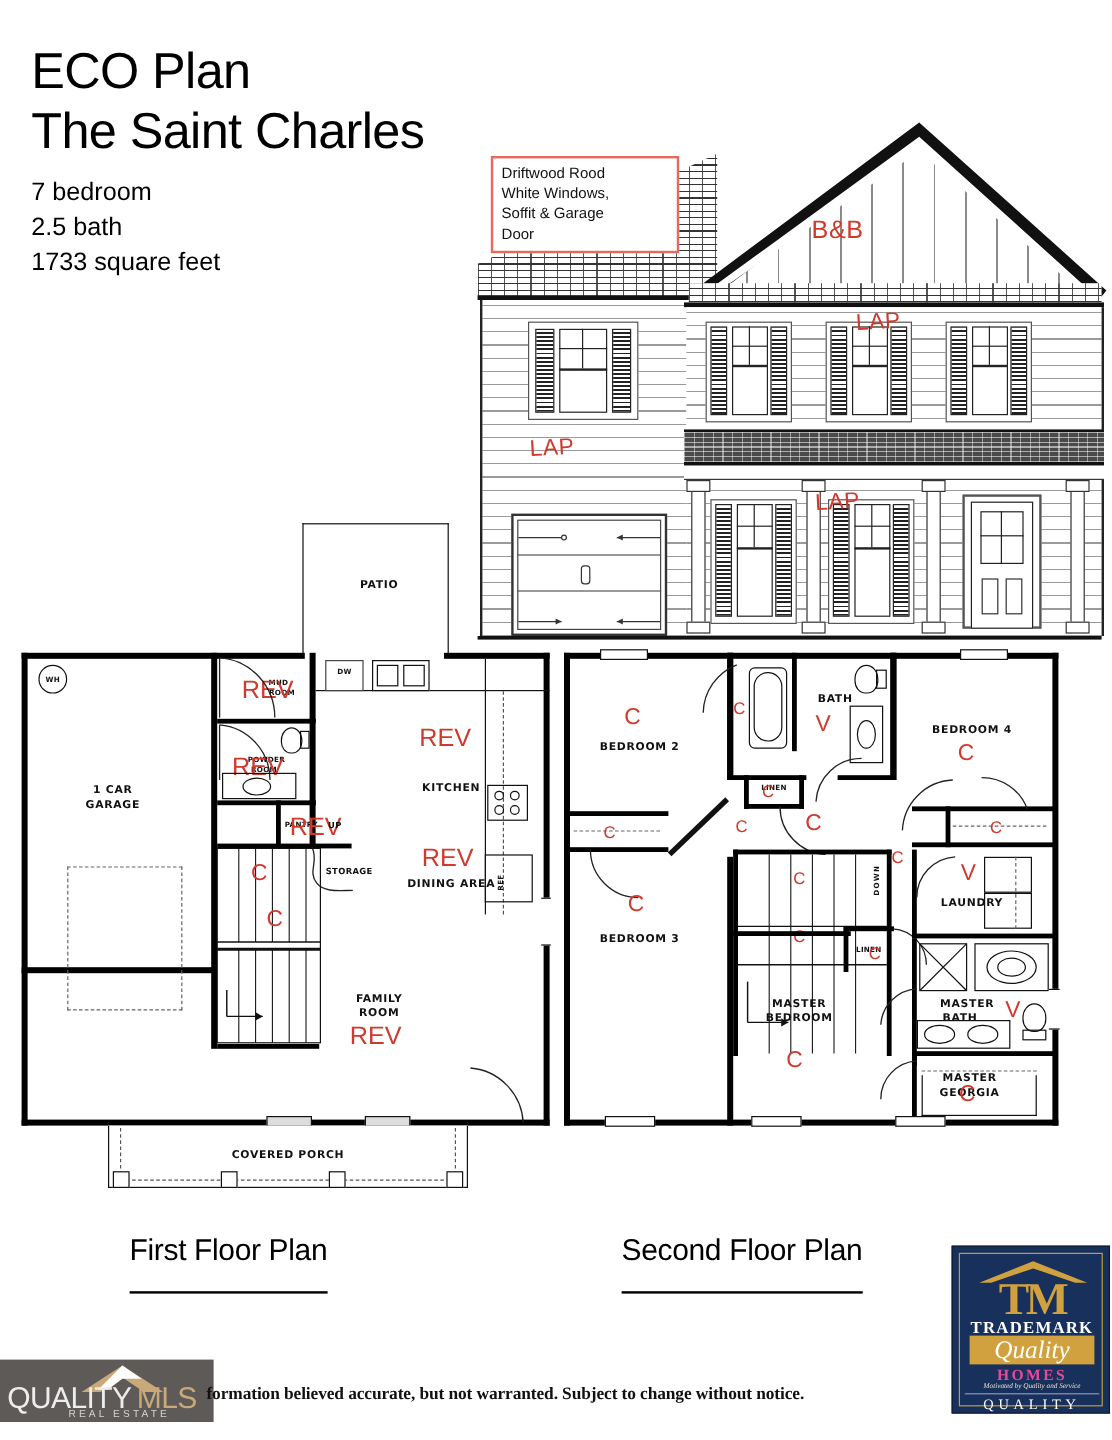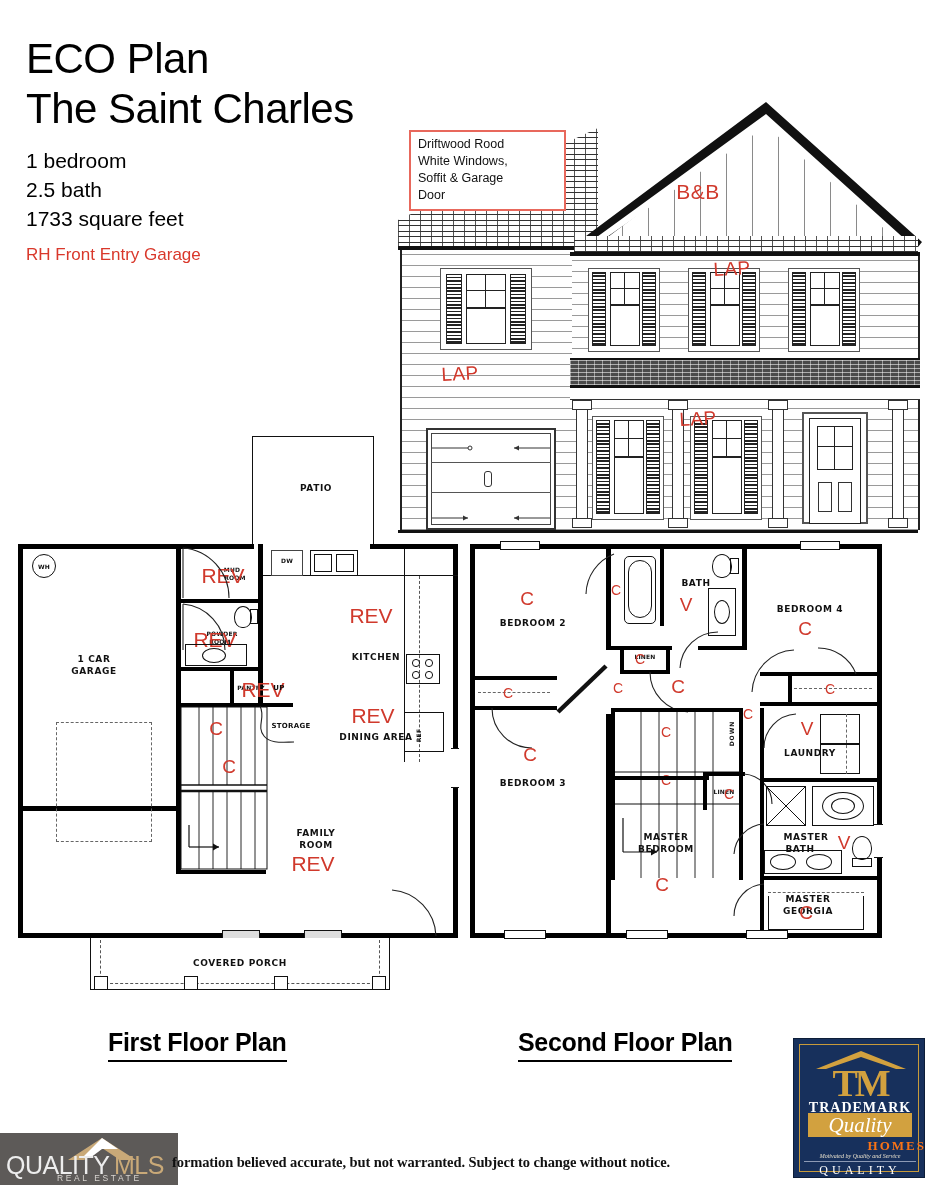--- a/index.html
+++ b/index.html
@@ -53,47 +53,46 @@
   .shutter{background-image:repeating-linear-gradient(0deg,#222 0px,#222 1.6px,#fff 1.6px,#fff 3.4px);
      border:1px solid #222;box-sizing:border-box;}
   .winframe{background:#fff;border:1.6px solid #222;box-sizing:border-box;}
   .wintrim{background:#fff;border:1px solid #555;box-sizing:border-box;}
 
   
   #floor1{left:18px;top:536px;width:440px;height:490px;}
   #floor2{left:470px;top:536px;width:430px;height:490px;}
 
   .plan-title-bot{position:absolute;font-family:"Liberation Sans",sans-serif;
-     font-weight:700;font-size:25px;letter-spacing:-0.3px;
-     border-bottom:2.5px solid #000;padding-bottom:3px;white-space:nowrap;}
+     font-weight:400;font-size:25px;letter-spacing:-0.3px;
+     border-bottom:2.5px solid #000;padding-bottom:19px;white-space:nowrap;}
 
   
   #tm-logo{left:793px;top:1038px;width:132px;height:140px;background:#17305c;
      border:1px solid #0d1d38;box-sizing:border-box;overflow:hidden;}
   .tm-inner{position:absolute;inset:5px;border:1px solid #c79a3a;}
   #mls-logo{left:0px;top:1133px;width:178px;height:52px;background:#5d5a58;overflow:hidden;}
 
   #disclaimer{left:172px;top:1154px;font-family:"Liberation Serif",serif;
      font-size:14.5px;font-weight:700;color:#111;white-space:nowrap;letter-spacing:-0.1px;}
 
   svg{display:block;overflow:visible;}
 </style>
 </head>
 <body>
 
 <div class="abs" id="title-block">
   <div class="plan-title">ECO Plan</div>
   <div class="plan-title">The Saint Charles</div>
   <div class="spec-wrap">
-    <div class="spec-line">1 bedroom</div>
+    <div class="spec-line">7 bedroom</div>
     <div class="spec-line">2.5 bath</div>
     <div class="spec-line">1733 square feet</div>
   </div>
   <div class="lot-wrap">
-    <div class="lot-line">RH Front Entry Garage</div>
   </div>
 </div>
 
 <div class="abs" id="elevation">
 
   <div class="abs shingle" style="left:0px;top:28px;width:200px;height:120px;
               clip-path:polygon(200px 0px, 200px 120px, 0px 120px, 0px 92px);"></div>
   <div class="abs" style="left:0px;top:146px;width:202px;height:4px;background:#111;"></div>
 
   <div class="abs lapsiding" style="left:2px;top:150px;width:170px;height:280px;border-left:2px solid #222;"></div>
@@ -528,21 +527,21 @@
   <svg class="abs" style="left:22px;top:12px;width:90px;height:20px;">
     <polygon points="45,0 90,18 80,18 45,6 10,18 0,18" fill="#d2a13f"></polygon>
   </svg>
   <div class="abs" style="left:0;top:22px;width:132px;text-align:center;color:#d2a13f;
               font-family:'Liberation Serif',serif;font-weight:700;font-size:38px;letter-spacing:-3px;">TM</div>
   <div class="abs" style="left:0;top:61px;width:132px;text-align:center;color:#fff;
               font-family:'Liberation Serif',serif;font-weight:700;font-size:14px;letter-spacing:1px;">TRADEMARK</div>
   <div class="abs" style="left:14px;top:74px;width:104px;height:24px;background:#d2a13f;"></div>
   <div class="abs" style="left:0;top:74px;width:132px;text-align:center;color:#fff;
               font-family:'Liberation Serif',serif;font-style:italic;font-size:21px;">Quality</div>
-  <div class="abs" style="left:0;top:99px;width:132px;text-align:right;color:#f97316;
+  <div class="abs" style="left:0;top:99px;width:132px;text-align:center;color:#ec4899;
               font-family:'Liberation Serif',serif;font-weight:700;font-size:13px;letter-spacing:2px;">HOMES</div>
   <div class="abs" style="left:0;top:114px;width:132px;text-align:center;color:#e8e0cc;
               font-family:'Liberation Serif',serif;font-style:italic;font-size:6px;">Motivated by Quality and Service</div>
   <div class="abs" style="left:10px;top:122px;width:112px;height:1px;background:#8d9ab5;"></div>
   <div class="abs" style="left:0;top:124px;width:132px;text-align:center;color:#fff;
               font-family:'Liberation Serif',serif;font-size:12px;letter-spacing:4px;">QUALITY</div>
 
 </div>
 
 <div class="abs" id="mls-logo">

